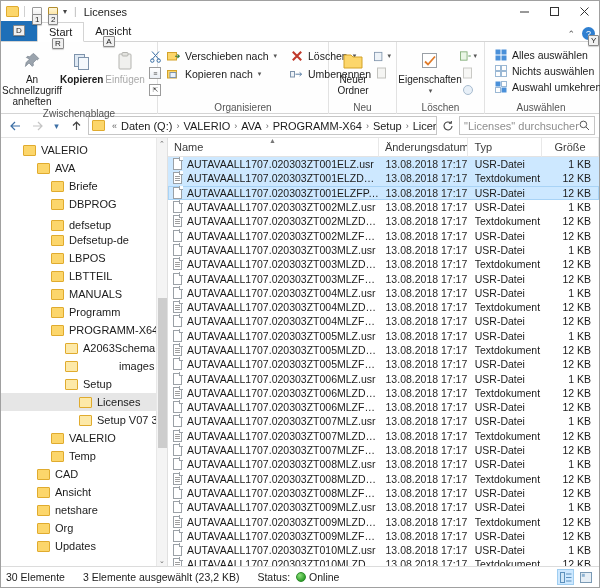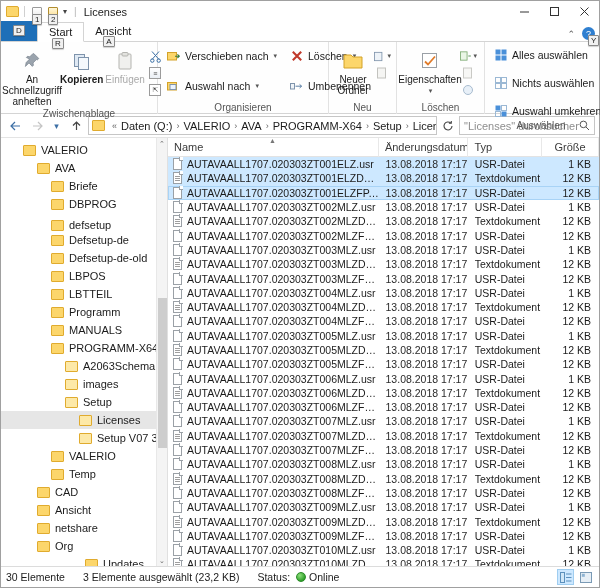--- a/index.html
+++ b/index.html
@@ -125,21 +125,21 @@
     font-size: 10px; color: #555; line-height: 13px;
   }
   .bigbtn {
     width: 52px; display: flex; flex-direction: column;
     align-items: center; padding-top: 3px;
     font-size: 10px; color: #1b1b1b; text-align: center;
     line-height: 11px;
   }
   .bigbtn.dim { color: #a9a9a9; }
   .bigicon { height: 26px; display: flex; align-items: center; justify-content: center; }
-  .smallcol { display: flex; flex-direction: column; gap: 12px; padding-top: 2px; justify-content: flex-end; }
+  .smallcol { display: flex; flex-direction: column; gap: 0; padding-top: 2px; justify-content: flex-end; }
   .smallbtn {
     display: flex; align-items: center; gap: 4px;
     font-size: 10.5px; color: #1b1b1b; height: 18px;
     padding: 0 3px; white-space: nowrap;
   }
   .tinyicon { width: 15px; height: 15px; display: flex; align-items: center; justify-content: center; }
   .caret { font-size: 7px; color: #555; margin-left: 1px; }
   .vstack3 { display: flex; flex-direction: column; gap: 1px; padding-top: 3px; }
   .minibtn {
     width: 17px; height: 16px;
@@ -423,21 +423,21 @@
             <span>Verschieben nach</span>
             <span class="caret">▾</span>
           </div>
           <div class="smallbtn">
             <span class="tinyicon">
               <svg width="13" height="12" viewBox="0 0 13 12">
                   <rect x="0.5" y="2.5" width="9" height="7.5" fill="#fcd66b" stroke="#d3a229"></rect>
                   <rect x="3" y="4.5" width="6" height="5" fill="#eaf2fb" stroke="#7e93ab"></rect>
                 </svg>
             </span>
-            <span>Auswahl nach</span>
+            <span>Kopieren nach</span>
             <span class="caret">▾</span>
           </div>
         </div>
         <div class="smallcol">
           <div class="smallbtn">
             <span class="tinyicon">
               <svg width="12" height="12" viewBox="0 0 12 12">
                   <path d="M1.8 1.8l8.4 8.4M10.2 1.8l-8.4 8.4" stroke="#c0392b" stroke-width="2.1" fill="none"></path>
                 </svg>
             </span>
@@ -634,47 +634,43 @@
           <div class="titem" style="padding-left: 50px; align-items: flex-end;">
             <span class="tfolder"></span>
             <span>defsetup</span>
           </div>
           <div class="titem" style="padding-left: 50px;">
             <span class="tfolder"></span>
             <span>Defsetup-de</span>
           </div>
           <div class="titem" style="padding-left: 50px;">
             <span class="tfolder"></span>
-            <span>Defsetup-de-old</span>
+            <span>LBPOS</span>
           </div>
           <div class="titem" style="padding-left: 50px;">
             <span class="tfolder"></span>
-            <span>LBPOS</span>
+            <span>LBTTEIL</span>
           </div>
           <div class="titem" style="padding-left: 50px;">
             <span class="tfolder"></span>
-            <span>LBTTEIL</span>
+            <span>MANUALS</span>
           </div>
           <div class="titem" style="padding-left: 50px;">
             <span class="tfolder"></span>
             <span>Programm</span>
-          </div>
-          <div class="titem" style="padding-left: 50px;">
-            <span class="tfolder"></span>
-            <span>MANUALS</span>
           </div>
           <div class="titem" style="padding-left: 50px;">
             <span class="tfolder"></span>
             <span>PROGRAMM-X64</span>
           </div>
           <div class="titem" style="padding-left: 64px;">
             <span class="tfolder pale"></span>
             <span>A2063Schema</span>
           </div>
-          <div class="titem" style="padding-left: 64px;">
+          <div class="titem" style="padding-left: 64px; gap: 36px;">
             <span class="tfolder pale"></span>
             <span>images</span>
           </div>
           <div class="titem" style="padding-left: 64px;">
             <span class="tfolder pale"></span>
             <span>Setup</span>
           </div>
           <div class="titem sel" style="padding-left: 78px;">
             <span class="tfolder pale"></span>
             <span>Licenses</span>
@@ -700,21 +696,21 @@
             <span>Ansicht</span>
           </div>
           <div class="titem" style="padding-left: 36px;">
             <span class="tfolder"></span>
             <span>netshare</span>
           </div>
           <div class="titem" style="padding-left: 36px;">
             <span class="tfolder"></span>
             <span>Org</span>
           </div>
-          <div class="titem" style="padding-left: 36px; margin-left: 48px;">
+          <div class="titem" style="padding-left: 36px;">
             <span class="tfolder"></span>
             <span>Updates</span>
           </div>
         </div>
       <div class="tree-scroll">
         <div class="ts-arrow">⌃</div>
         <div class="ts-thumb" style="top:160px; height:150px;"></div>
         <div class="ts-arrow" style="position:absolute; bottom:0; left:0; right:0;">⌄</div>
       </div>
     </div>

